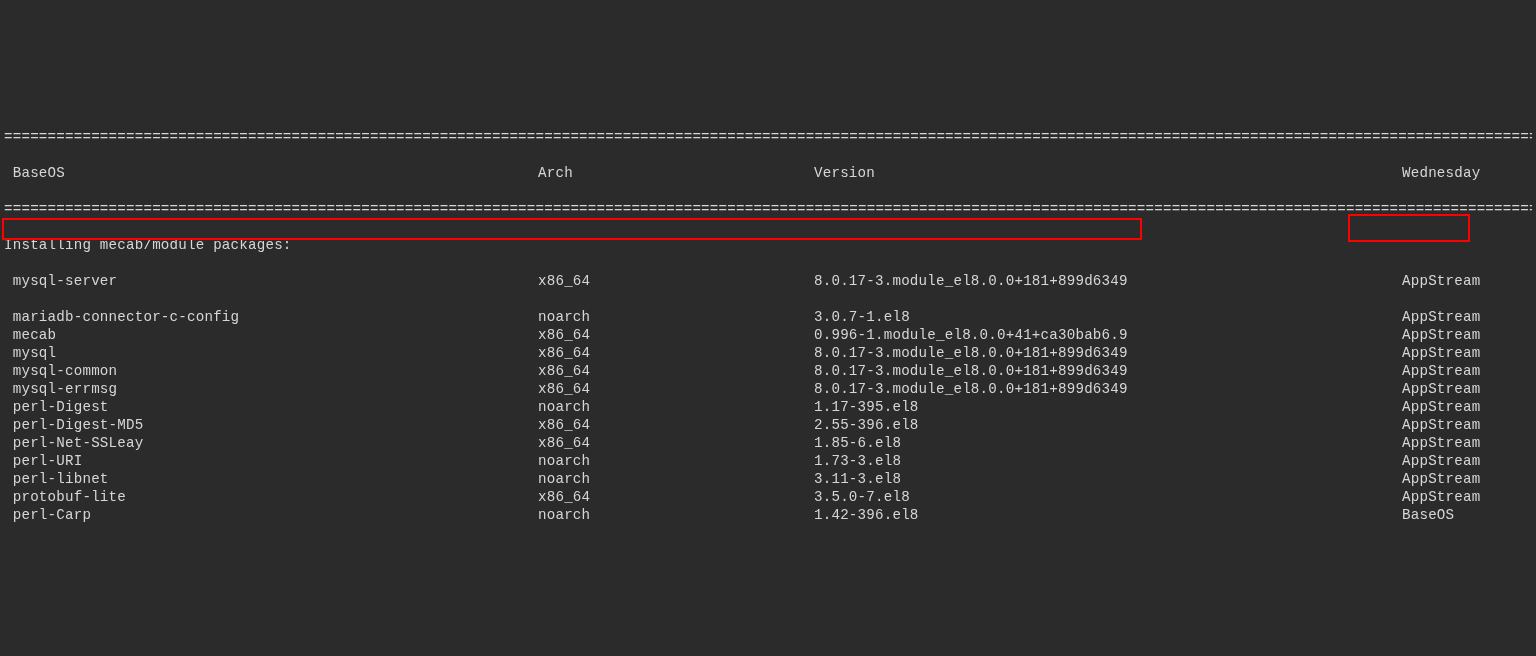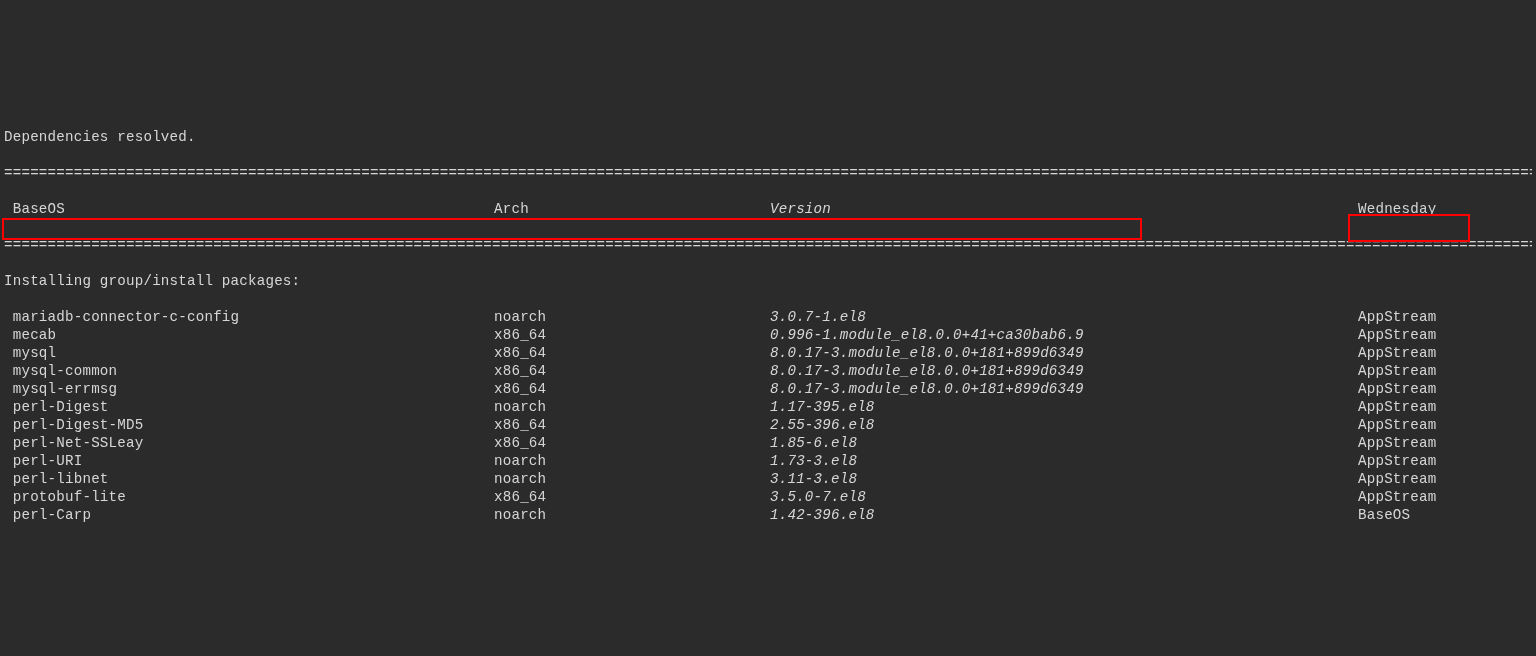--- a/index.html
+++ b/index.html
@@ -21,46 +21,46 @@
   }
   .prompt-lb { color: #e6e6e6; }       
   .prompt-user { color: #ff4b4b; }     
   .prompt-at   { color: #ff4b4b; }       
   .prompt-host { color: #ff4b4b; }     
   .prompt-path { color: #e6e6e6; }
   .prompt-end  { color: #e6e6e6; }
   .cmd { color: #e6e6e6; }
   .line { height: 18px; }
   .col-package { display:inline-block; width: 490px; }
-  .col-arch    { display:inline-block; width: 276px; }
-  .col-version { display:inline-block; width: 588px; font-style: italic; }
+  .col-arch    { display:inline-block; width: 276px; margin-left: 44px; }
+  .col-version { display:inline-block; width: 588px; }
   .col-repo    { display:inline-block; }
   .header-row { height: 18px; }
   .sep { color: #d6d6d6; overflow:hidden; }
   .section-hdr { color: #d6d6d6; }
   .highlight-box {
     position: absolute;
     border: 2px solid #ff0000;
     box-sizing: border-box;
     background: transparent;
     pointer-events: none;
   }
 </style>
 </head>
 <body>
 
 
 
 <div class="term">
 
-<div class="line">Dependencies resolved.</div>
 <div class="line sep">====================================================================================================================================================================================</div>
 <div class="header-row"><span class="col-package"> BaseOS</span><span class="col-arch">Arch</span><span class="col-version">Version</span><span class="col-repo">Wednesday</span></div>
 <div class="line sep">====================================================================================================================================================================================</div>
-<div class="line section-hdr">Installing group/install packages:</div>
+<div class="line section-hdr">Installing mecab/module packages:</div>
+<div class="line"><span class="col-package"> mysql-server</span><span class="col-arch">x86_64</span><span class="col-version">8.0.17-3.module_el8.0.0+181+899d6349</span><span class="col-repo">AppStream</span></div>
 <div id="deps"><div class="line"><span class="col-package"> mariadb-connector-c-config</span><span class="col-arch">noarch</span><span class="col-version">3.0.7-1.el8</span><span class="col-repo">AppStream</span></div><div class="line"><span class="col-package"> mecab</span><span class="col-arch">x86_64</span><span class="col-version">0.996-1.module_el8.0.0+41+ca30bab6.9</span><span class="col-repo">AppStream</span></div><div class="line"><span class="col-package"> mysql</span><span class="col-arch">x86_64</span><span class="col-version">8.0.17-3.module_el8.0.0+181+899d6349</span><span class="col-repo">AppStream</span></div><div class="line"><span class="col-package"> mysql-common</span><span class="col-arch">x86_64</span><span class="col-version">8.0.17-3.module_el8.0.0+181+899d6349</span><span class="col-repo">AppStream</span></div><div class="line"><span class="col-package"> mysql-errmsg</span><span class="col-arch">x86_64</span><span class="col-version">8.0.17-3.module_el8.0.0+181+899d6349</span><span class="col-repo">AppStream</span></div><div class="line"><span class="col-package"> perl-Digest</span><span class="col-arch">noarch</span><span class="col-version">1.17-395.el8</span><span class="col-repo">AppStream</span></div><div class="line"><span class="col-package"> perl-Digest-MD5</span><span class="col-arch">x86_64</span><span class="col-version">2.55-396.el8</span><span class="col-repo">AppStream</span></div><div class="line"><span class="col-package"> perl-Net-SSLeay</span><span class="col-arch">x86_64</span><span class="col-version">1.85-6.el8</span><span class="col-repo">AppStream</span></div><div class="line"><span class="col-package"> perl-URI</span><span class="col-arch">noarch</span><span class="col-version">1.73-3.el8</span><span class="col-repo">AppStream</span></div><div class="line"><span class="col-package"> perl-libnet</span><span class="col-arch">noarch</span><span class="col-version">3.11-3.el8</span><span class="col-repo">AppStream</span></div><div class="line"><span class="col-package"> protobuf-lite</span><span class="col-arch">x86_64</span><span class="col-version">3.5.0-7.el8</span><span class="col-repo">AppStream</span></div><div class="line"><span class="col-package"> perl-Carp</span><span class="col-arch">noarch</span><span class="col-version">1.42-396.el8</span><span class="col-repo">BaseOS</span></div></div>
 
 
 <div class="highlight-box" style="left:2px; top:128px; width:1140px; height:22px;"></div>
 <div class="highlight-box" style="left:1348px; top:124px; width:122px; height:28px;"></div>
 
 </div>
 
 
 

